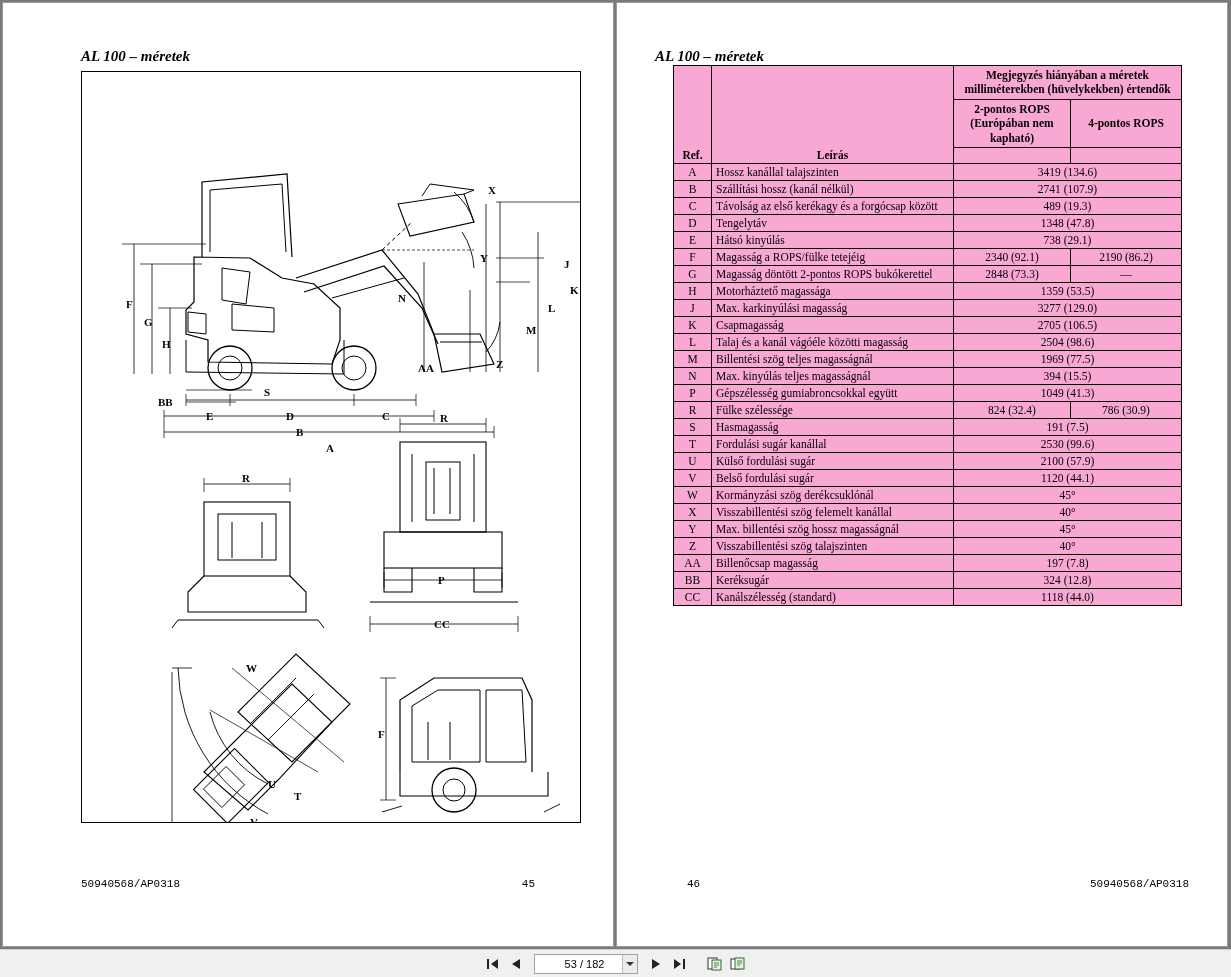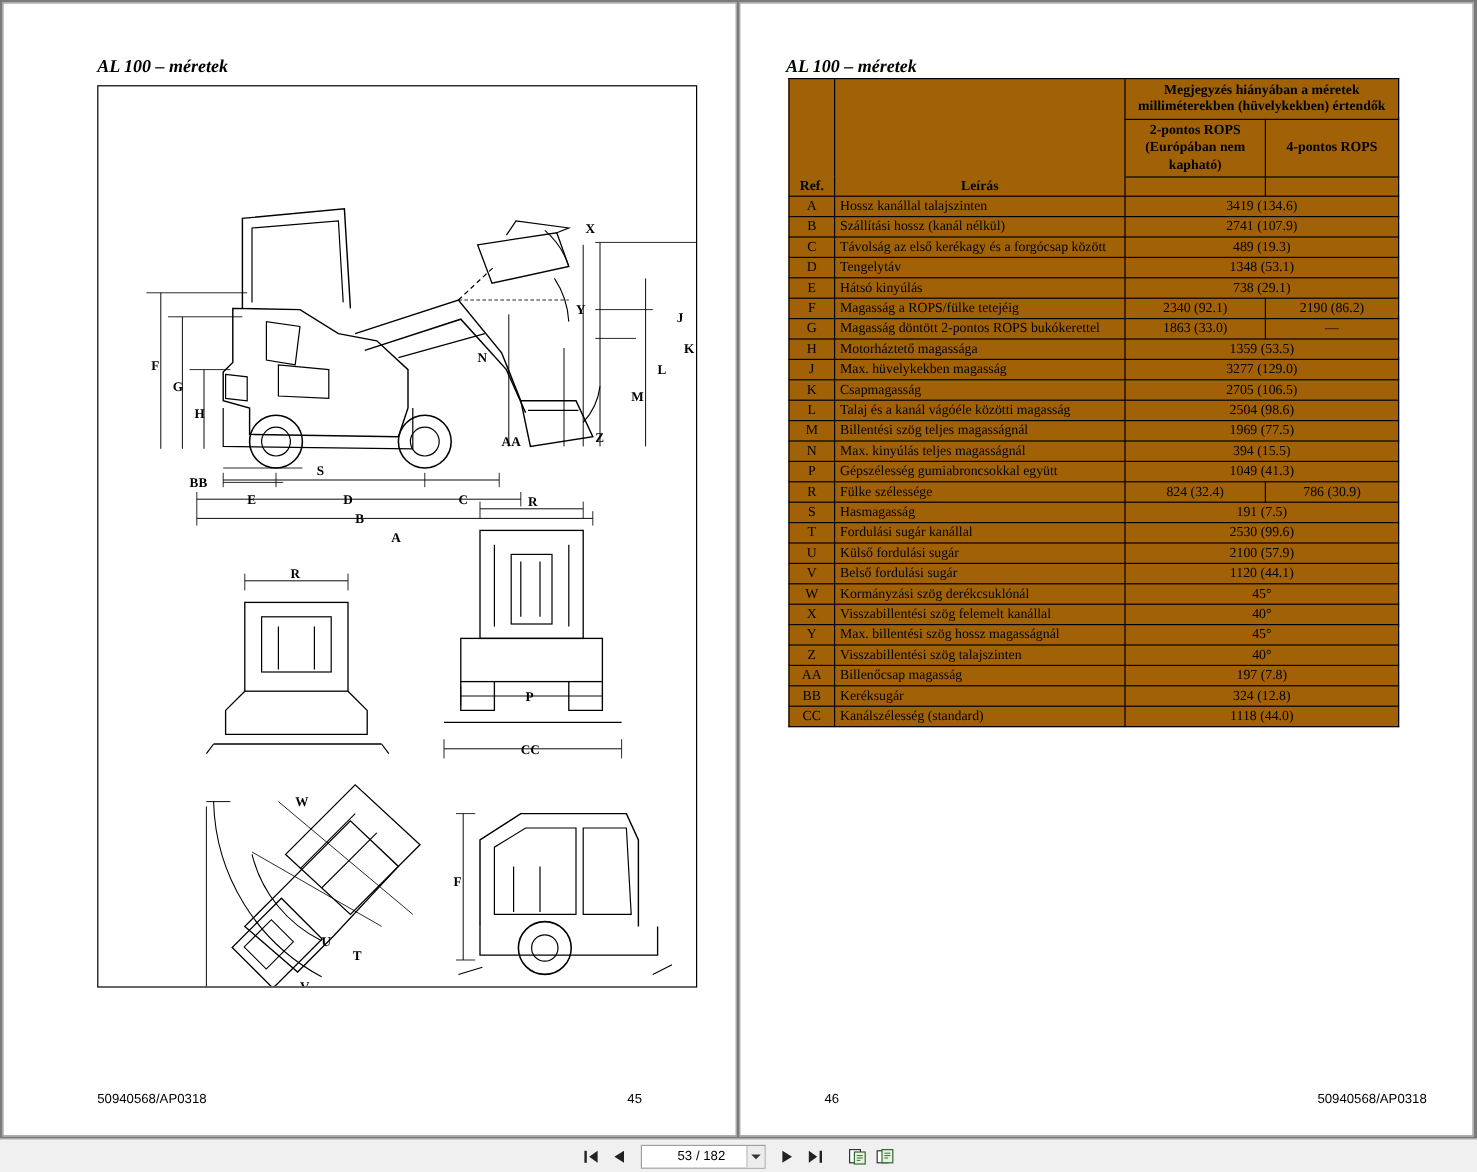--- a/index.html
+++ b/index.html
@@ -39,46 +39,46 @@
   .page-title {
     position: absolute;
     font-weight: bold;
     font-style: italic;
     font-size: 15px;
     color: #000;
     font-family: "Liberation Serif", serif;
   }
   .page-footer-left, .page-footer-right {
     position: absolute;
-    bottom: 24px;
+    bottom: 56px;
     font-size: 11px;
     color: #000;
-    font-family: Liberation Sans, sans-serif;
+    font-family: Liberation Mono, monospace;
   }
 
   
   .fig-box {
     position: absolute;
     left: 78px; top: 68px;
     width: 500px; height: 752px;
     border: 1px solid #000;
     background: #fff;
     overflow: hidden;
   }
   .fig-box svg { display: block; }
 
   
   .spec-table {
     position: absolute;
-    left: 40px; top: 62px;
+    left: 56px; top: 62px;
     border-collapse: collapse;
     font-family: "Liberation Serif", serif;
     font-size: 11.5px;
     color: #000;
-    background: #a16207;
+    background: #f9a8d4;
   }
   .spec-table td, .spec-table th {
     border: 1px solid #000;
     padding: 2px 4px;
     vertical-align: middle;
   }
   .spec-table th { font-weight: bold; }
   .col-ref { width: 38px; text-align: center; }
   .col-desc { width: 242px; }
   .col-v1 { width: 117px; text-align: center; }
@@ -351,47 +351,47 @@
               <td class="merged" colspan="2">2741 (107.9)</td>
             </tr>
             <tr>
               <td class="col-ref">C</td>
               <td class="col-desc rowdesc">Távolság az első kerékagy és a forgócsap között</td>
               <td class="merged" colspan="2">489 (19.3)</td>
             </tr>
             <tr>
               <td class="col-ref">D</td>
               <td class="col-desc rowdesc">Tengelytáv</td>
-              <td class="merged" colspan="2">1348 (53.1)</td>
+              <td class="merged" colspan="2">1348 (47.8)</td>
             </tr>
             <tr>
               <td class="col-ref">E</td>
               <td class="col-desc rowdesc">Hátsó kinyúlás</td>
               <td class="merged" colspan="2">738 (29.1)</td>
             </tr>
             <tr>
               <td class="col-ref">F</td>
               <td class="col-desc rowdesc">Magasság a ROPS/fülke tetejéig</td>
               <td class="col-v1">2340 (92.1)</td>
               <td class="col-v2">2190 (86.2)</td>
             </tr>
             <tr>
               <td class="col-ref">G</td>
               <td class="col-desc rowdesc">Magasság döntött 2-pontos ROPS bukókerettel</td>
-              <td class="col-v1">1863 (33.0)</td>
+              <td class="col-v1">2848 (73.3)</td>
               <td class="col-v2">—</td>
             </tr>
             <tr>
               <td class="col-ref">H</td>
               <td class="col-desc rowdesc">Motorháztető magassága</td>
               <td class="merged" colspan="2">1359 (53.5)</td>
             </tr>
             <tr>
               <td class="col-ref">J</td>
-              <td class="col-desc rowdesc">Max. hüvelykekben magasság</td>
+              <td class="col-desc rowdesc">Max. karkinyúlási magasság</td>
               <td class="merged" colspan="2">3277 (129.0)</td>
             </tr>
             <tr>
               <td class="col-ref">K</td>
               <td class="col-desc rowdesc">Csapmagasság</td>
               <td class="merged" colspan="2">2705 (106.5)</td>
             </tr>
             <tr>
               <td class="col-ref">L</td>
               <td class="col-desc rowdesc">Talaj és a kanál vágóéle közötti magasság</td>

